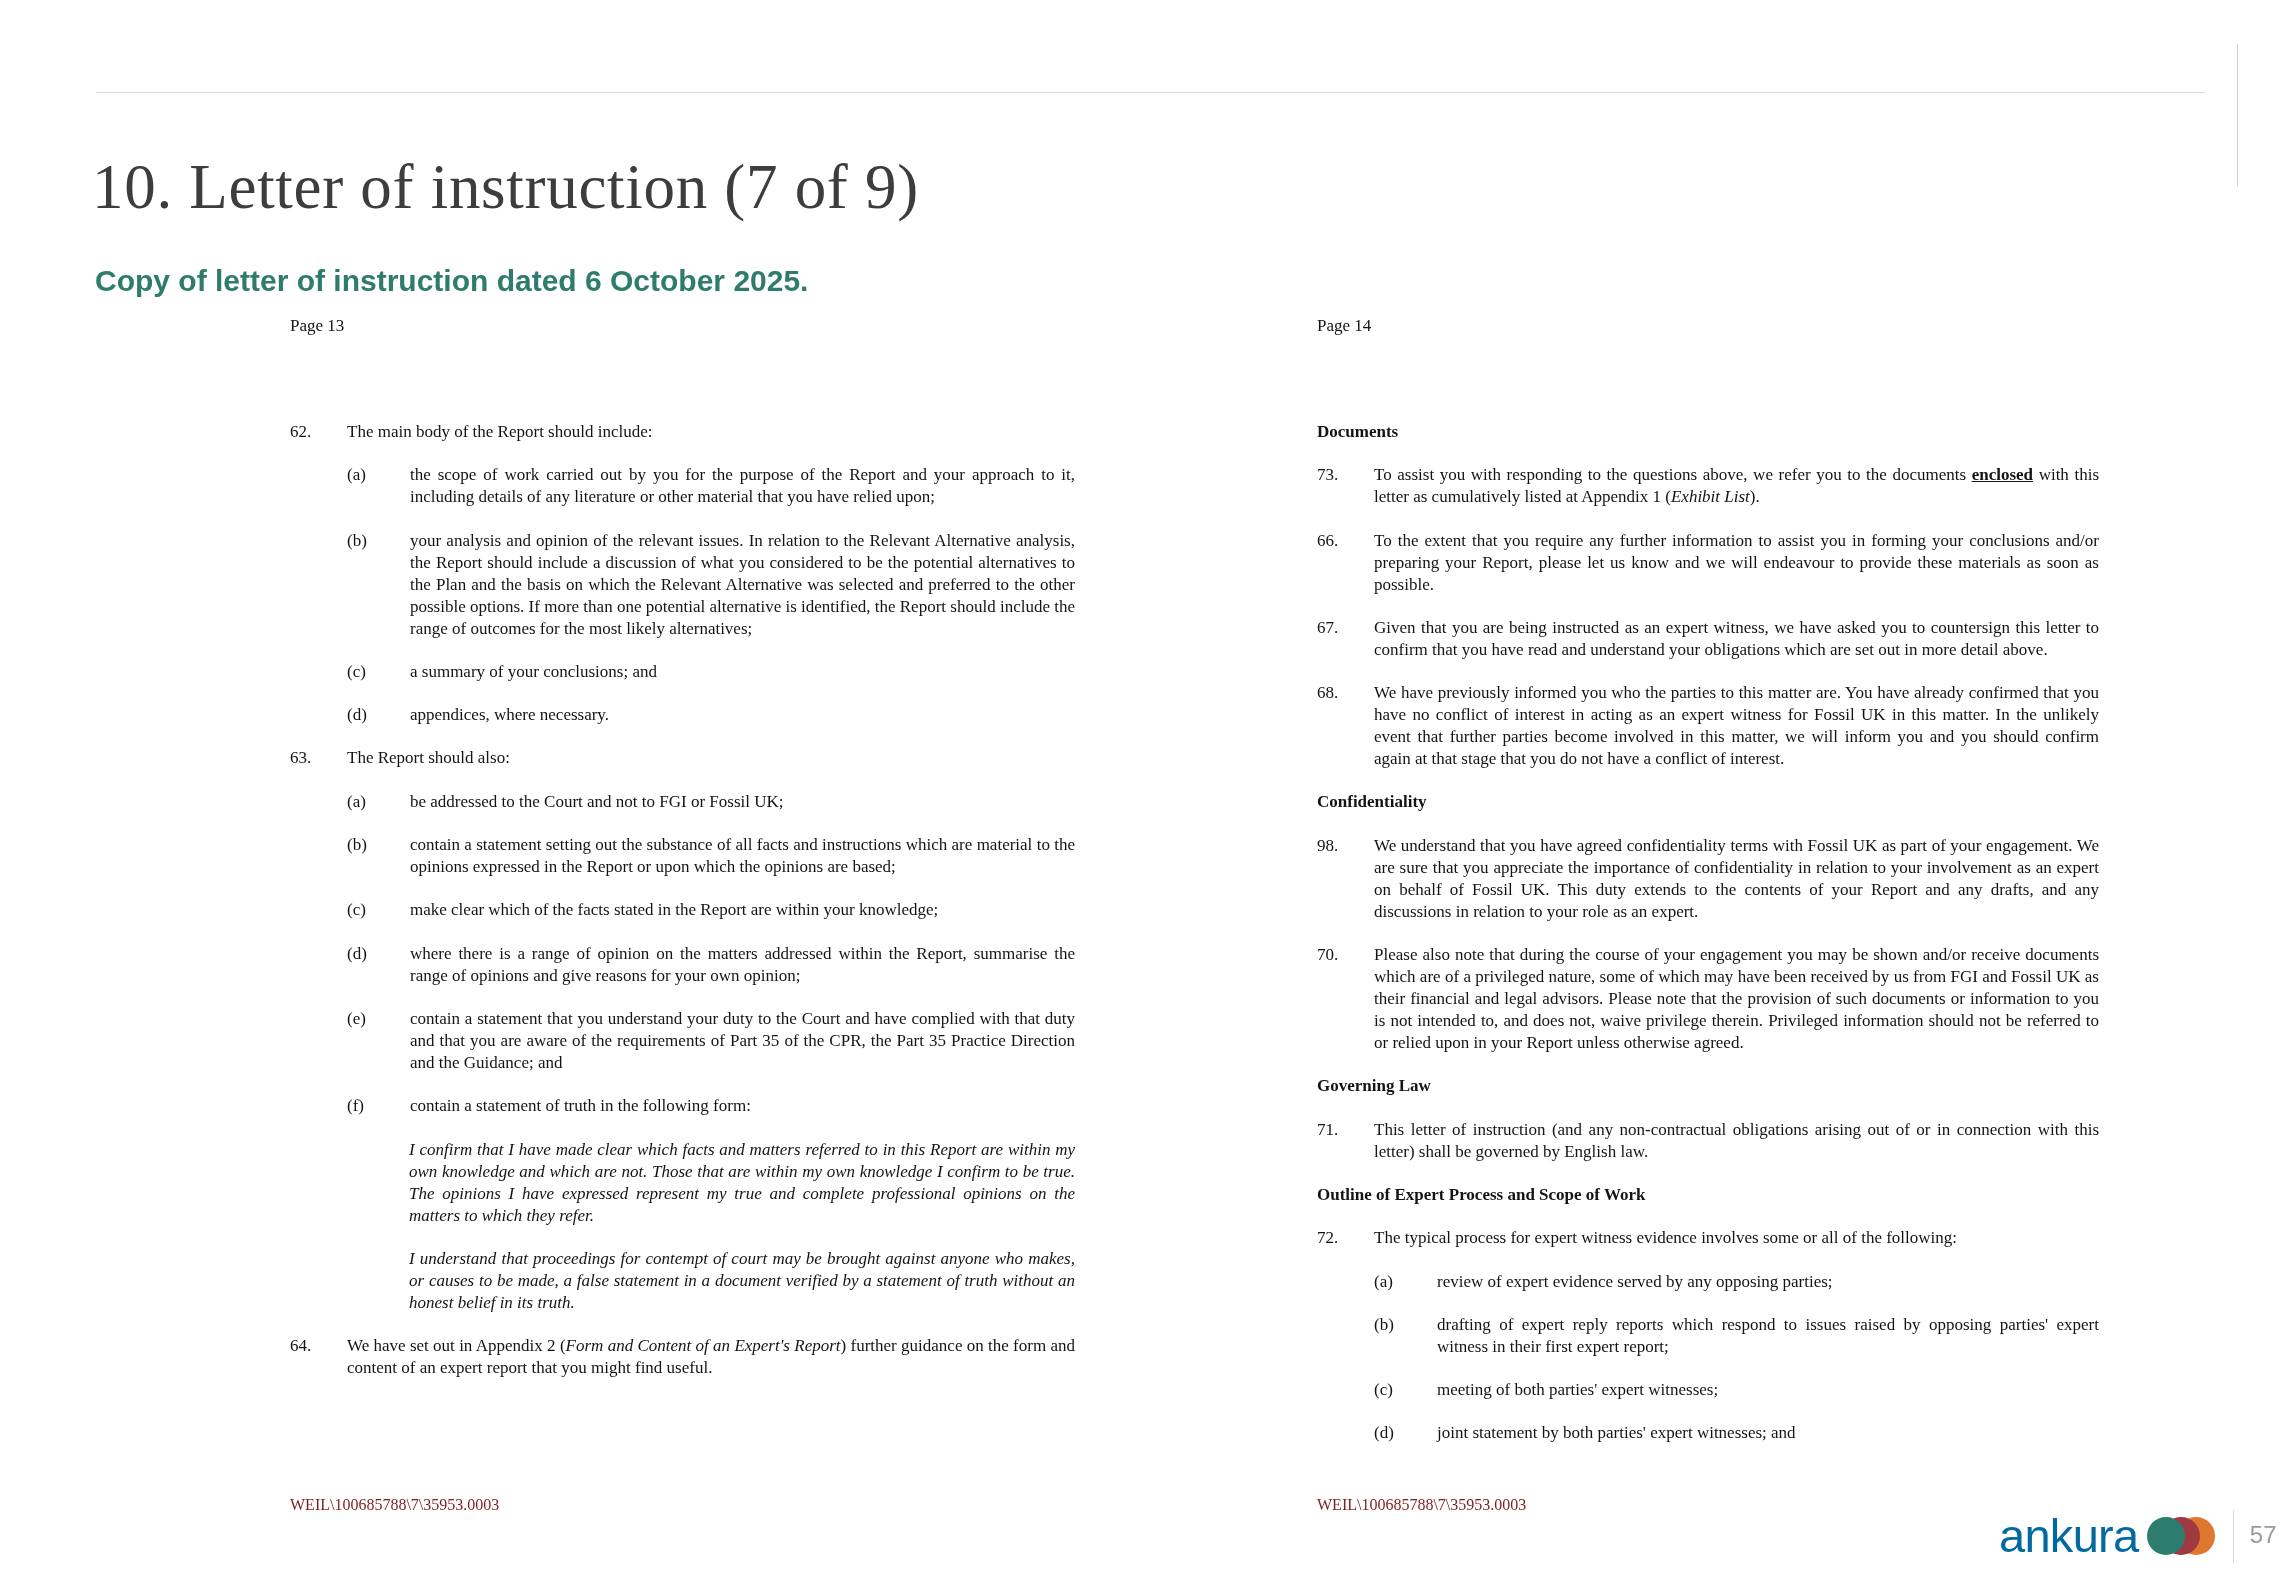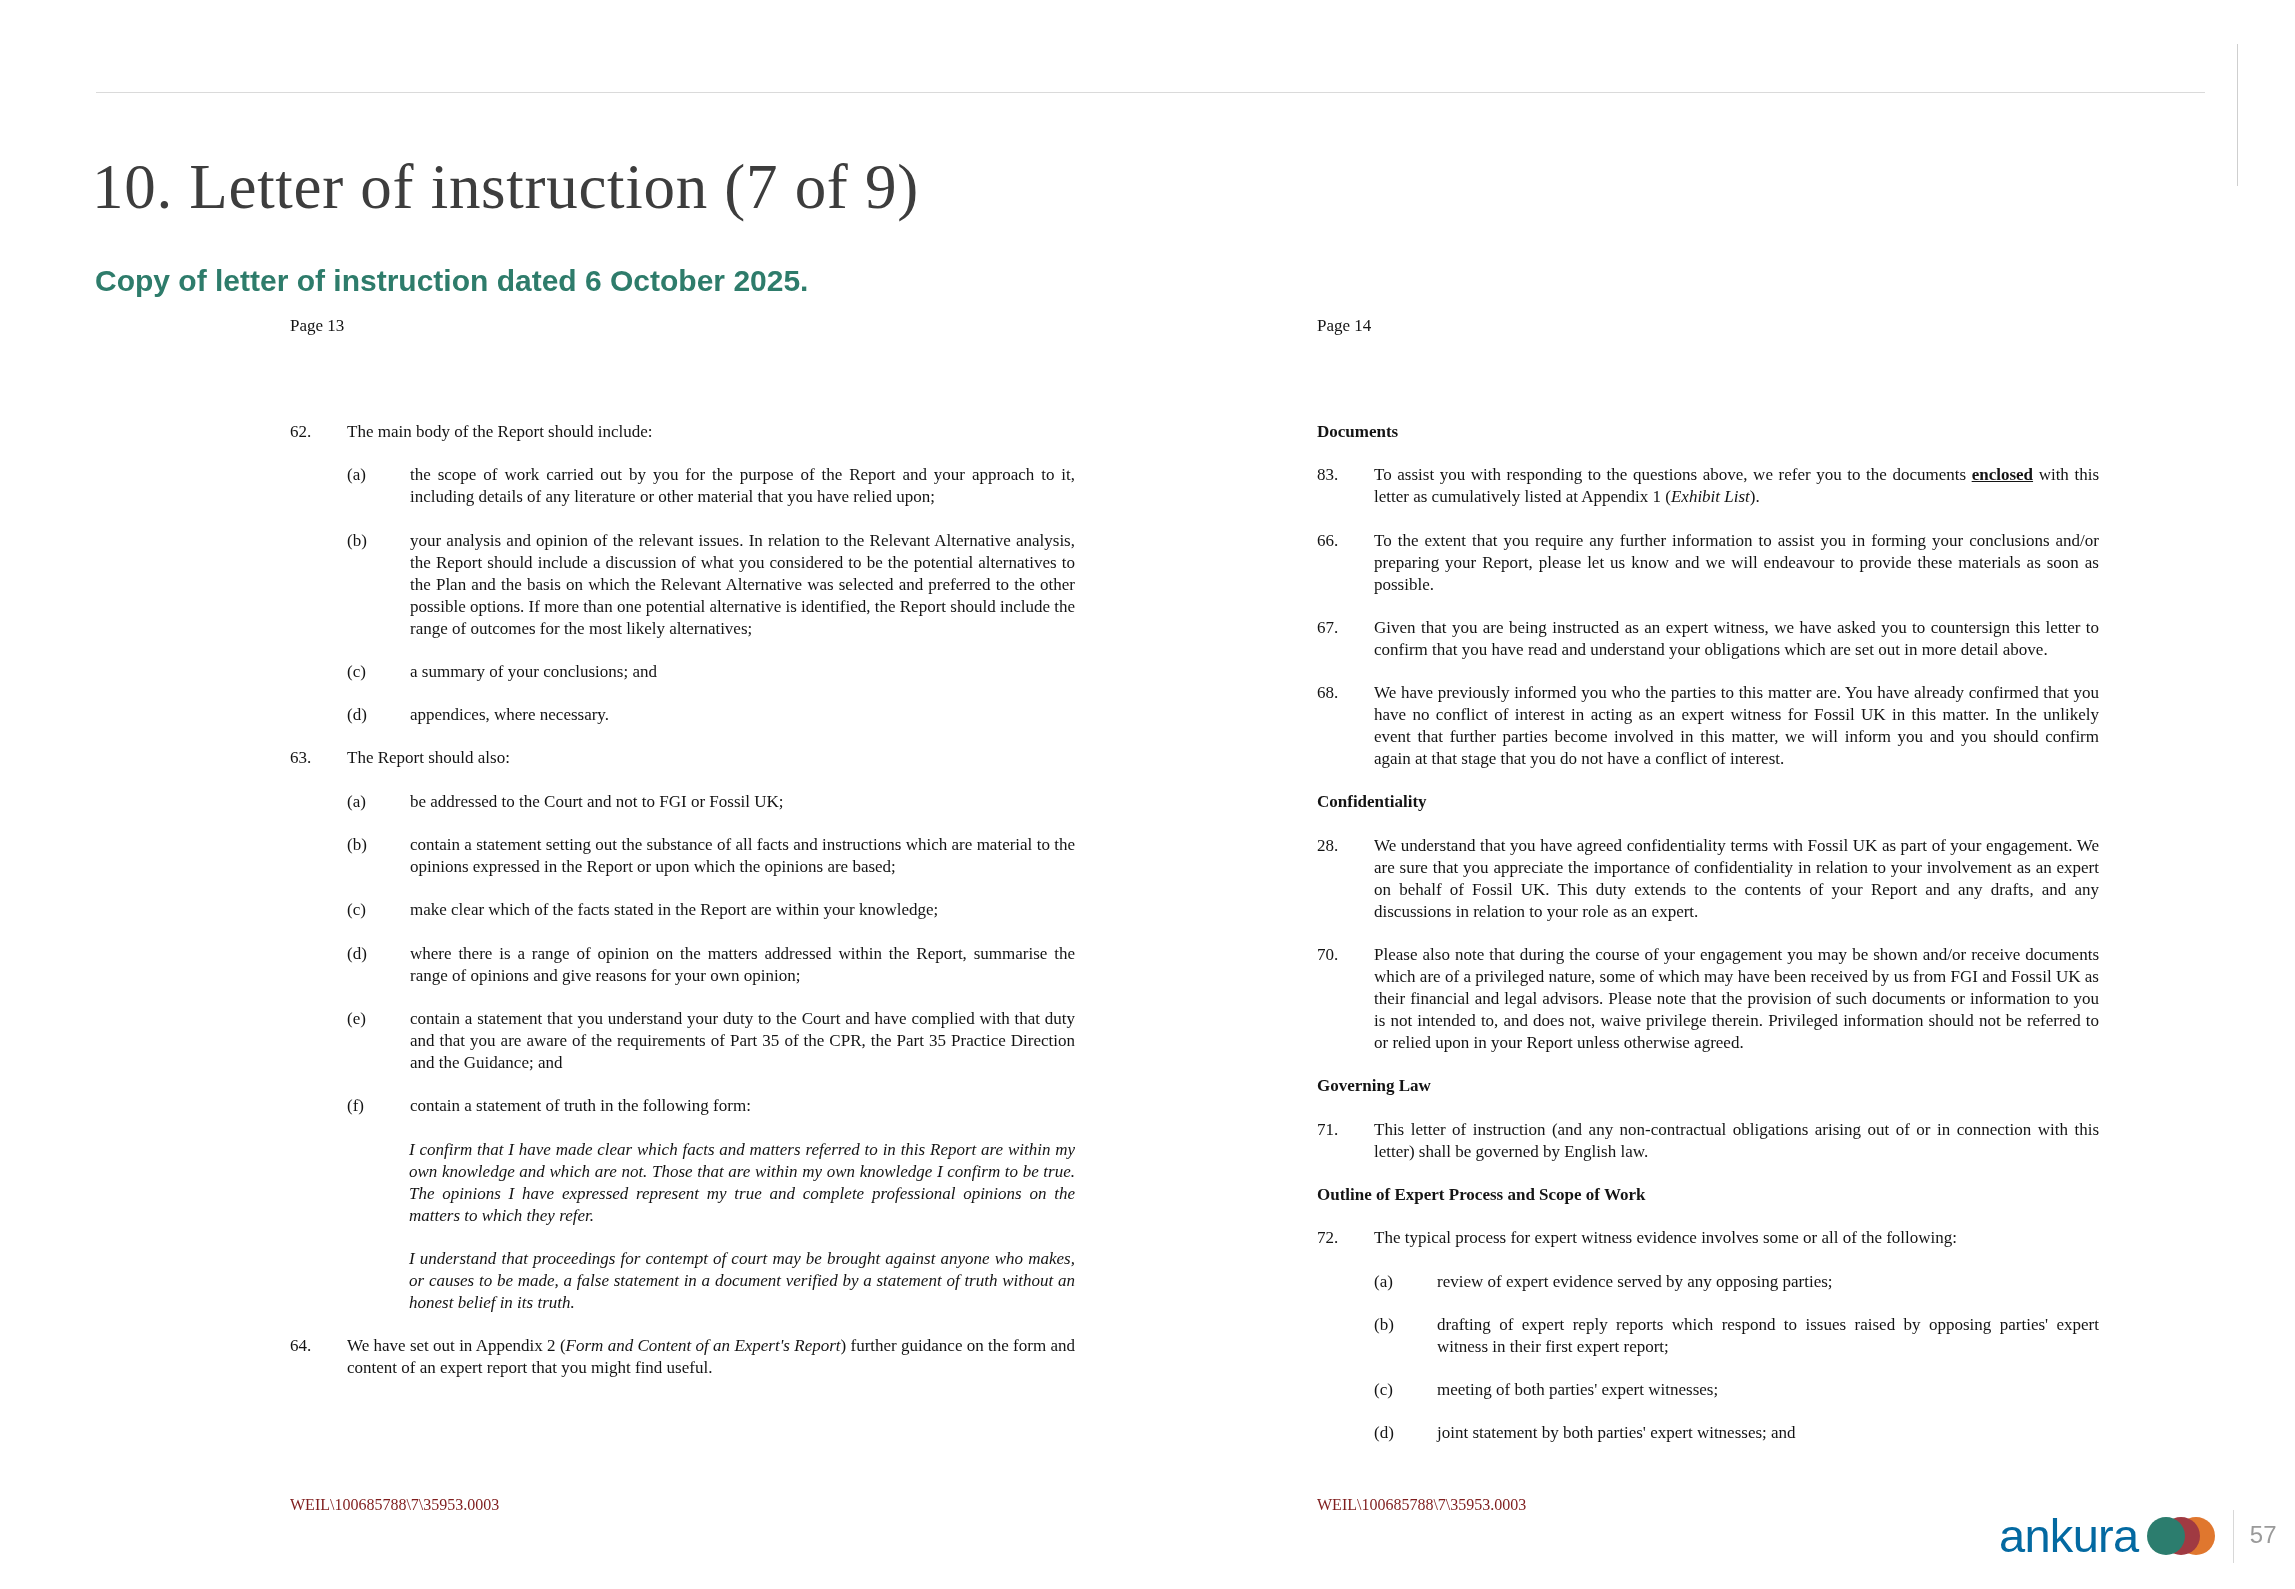--- a/index.html
+++ b/index.html
@@ -137,40 +137,40 @@
   <div class="page-footer">WEIL\100685788\7\35953.0003</div>
 </section>
 
 <section class="page page-right">
   <div class="page-label">Page 14</div>
   <div class="page-body">
       <div class="li li-h">
         <div class="txt">Documents</div>
       </div>
       <div class="li li-n">
-        <span class="num">83.</span>
+        <span class="num">73.</span>
         <div class="txt"><span>To assist you with responding to the questions above, we refer you to the documents </span><span class="seg-bu">enclosed</span><span> with this letter as cumulatively listed at Appendix 1 (</span><span class="seg-i">Exhibit List</span><span>).</span></div>
       </div>
       <div class="li li-n">
         <span class="num">66.</span>
         <div class="txt">To the extent that you require any further information to assist you in forming your conclusions and/or preparing your Report, please let us know and we will endeavour to provide these materials as soon as possible.</div>
       </div>
       <div class="li li-n">
         <span class="num">67.</span>
         <div class="txt">Given that you are being instructed as an expert witness, we have asked you to countersign this letter to confirm that you have read and understand your obligations which are set out in more detail above.</div>
       </div>
       <div class="li li-n">
         <span class="num">68.</span>
         <div class="txt">We have previously informed you who the parties to this matter are. You have already confirmed that you have no conflict of interest in acting as an expert witness for Fossil UK in this matter. In the unlikely event that further parties become involved in this matter, we will inform you and you should confirm again at that stage that you do not have a conflict of interest.</div>
       </div>
       <div class="li li-h">
         <div class="txt">Confidentiality</div>
       </div>
       <div class="li li-n">
-        <span class="num">28.</span>
+        <span class="num">98.</span>
         <div class="txt">We understand that you have agreed confidentiality terms with Fossil UK as part of your engagement. We are sure that you appreciate the importance of confidentiality in relation to your involvement as an expert on behalf of Fossil UK. This duty extends to the contents of your Report and any drafts, and any discussions in relation to your role as an expert.</div>
       </div>
       <div class="li li-n">
         <span class="num">70.</span>
         <div class="txt">Please also note that during the course of your engagement you may be shown and/or receive documents which are of a privileged nature, some of which may have been received by us from FGI and Fossil UK as their financial and legal advisors. Please note that the provision of such documents or information to you is not intended to, and does not, waive privilege therein. Privileged information should not be referred to or relied upon in your Report unless otherwise agreed.</div>
       </div>
       <div class="li li-h">
         <div class="txt">Governing Law</div>
       </div>
       <div class="li li-n">

